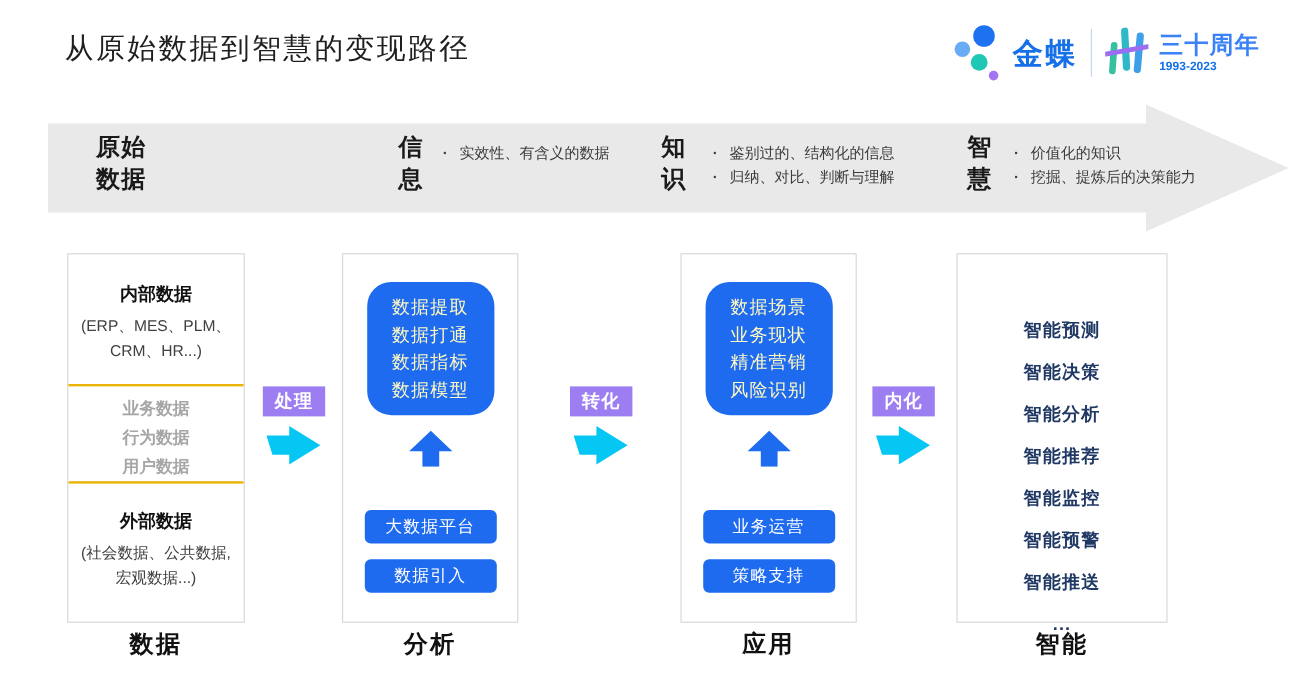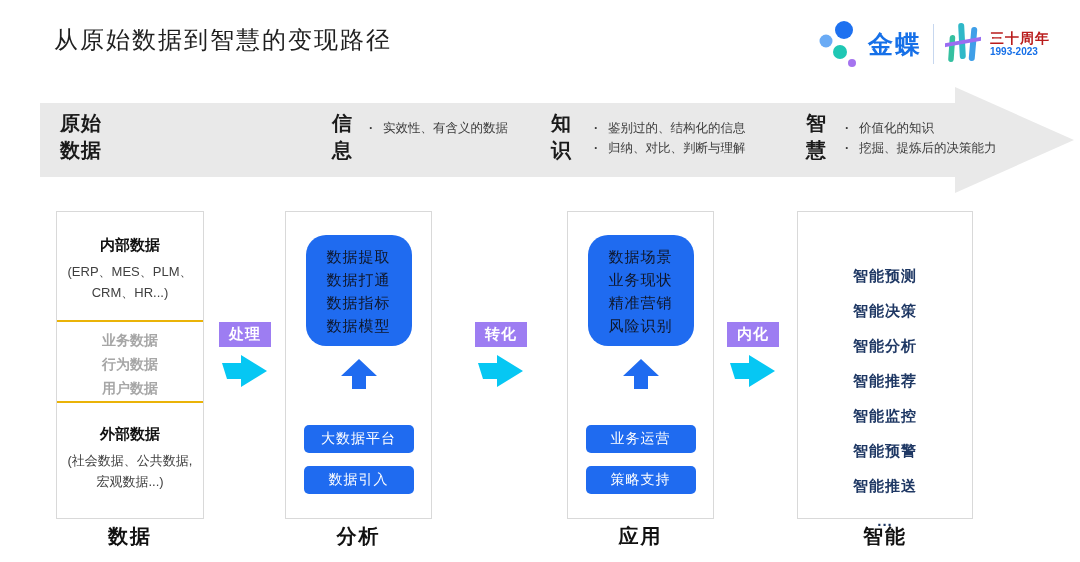--- a/index.html
+++ b/index.html
@@ -10,42 +10,42 @@
   }
   
   .page-title {
     position:absolute; left:54px; top:24px; font-size:24px; font-weight:400;
     color:#1f1f1f; letter-spacing:2px;
   }
   .logo { position:absolute; right:30px; top:16px; display:flex; align-items:center; gap:9px; height:56px; }
   .logo-brand { font-size:25px; font-weight:800; color:#1670e8; letter-spacing:2px; }
   .logo-divider { width:1px; height:40px; background:#c7d7ef; margin:0 2px; }
   .logo-anniv { display:flex; flex-direction:column; line-height:1.15; }
-  .logo-anniv .t1 { font-size:14px; font-weight:800; color:#b91c1c; letter-spacing:1px; }
+  .logo-anniv .t1 { font-size:20px; font-weight:800; color:#3b82f6; letter-spacing:1px; }
   .logo-anniv .t2 { font-size:10px; font-weight:600; color:#1670e8; }
   
   .banner-svg { position:absolute; left:40px; top:85px; }
   .stage-group { position:absolute; top:110px; display:flex; }
   .stage-name { font-size:20px; font-weight:800; color:#1a1a1a; line-height:27px; letter-spacing:1px; }
   .stage-bullets { margin-top:3px; font-size:12.5px; color:#3c3c3c; line-height:20px; }
   .bullet-row { display:grid; grid-template-columns:14px 1fr; }
   .bullet-row .mark::before { content:"·"; font-weight:700; color:#3c3c3c; }
   
   .col-box {
     position:absolute; top:211px; height:308px; background:#fff;
     border:1px solid #d9d9d9; box-sizing:border-box;
   }
   .col1-sec { text-align:center; box-sizing:border-box; }
   .col1-sec.b { border-bottom:2px solid #eab308; }
   .sec-title { font-size:15px; font-weight:800; color:#111; margin-bottom:6px; }
   .sec-line { font-size:13px; color:#404040; line-height:21px; }
   .sec-gray { font-size:14px; color:#a6a6a6; line-height:24px; font-weight:600; }
   .panel {
     margin:23px auto 0; width:106px; height:111px; border-radius:20px;
-    background:#1f6bf0; color:#0f172a; display:flex; flex-direction:column;
+    background:#1f6bf0; color:#fef9c3; display:flex; flex-direction:column;
     justify-content:center; align-items:center; font-size:15px; line-height:23px;
     letter-spacing:1px;
   }
   .up-arrow { display:block; margin:13px auto 0; }
   .btn {
     width:110px; height:28px; background:#1f6bf0; color:#fff; border-radius:5px;
     display:flex; align-items:center; justify-content:center; font-size:14px;
     margin:0 auto; letter-spacing:1px;
   }
   .btn.b1 { margin-top:36px; }
@@ -90,21 +90,21 @@
     <div class="logo-anniv">
       <span class="t1">三十周年</span>
       <span class="t2">1993-2023</span>
     </div>
   </div>
 
   <svg class="banner-svg" width="1036" height="122" viewBox="0 0 1036 122">
     <polygon points="0,18 915,18 915,2 1034,55 915,108 915,92 0,92" fill="#e9e9e9"></polygon>
   </svg>
 
-  <div class="stage-group" style="left:60px;">
+  <div class="stage-group" style="left:80px;">
     <div class="stage-name">
       <div>原始</div>
       <div>数据</div>
     </div>
   </div>
 
   <div class="stage-group" style="left:332px;">
     <div class="stage-name">
       <div>信</div>
       <div>息</div>

